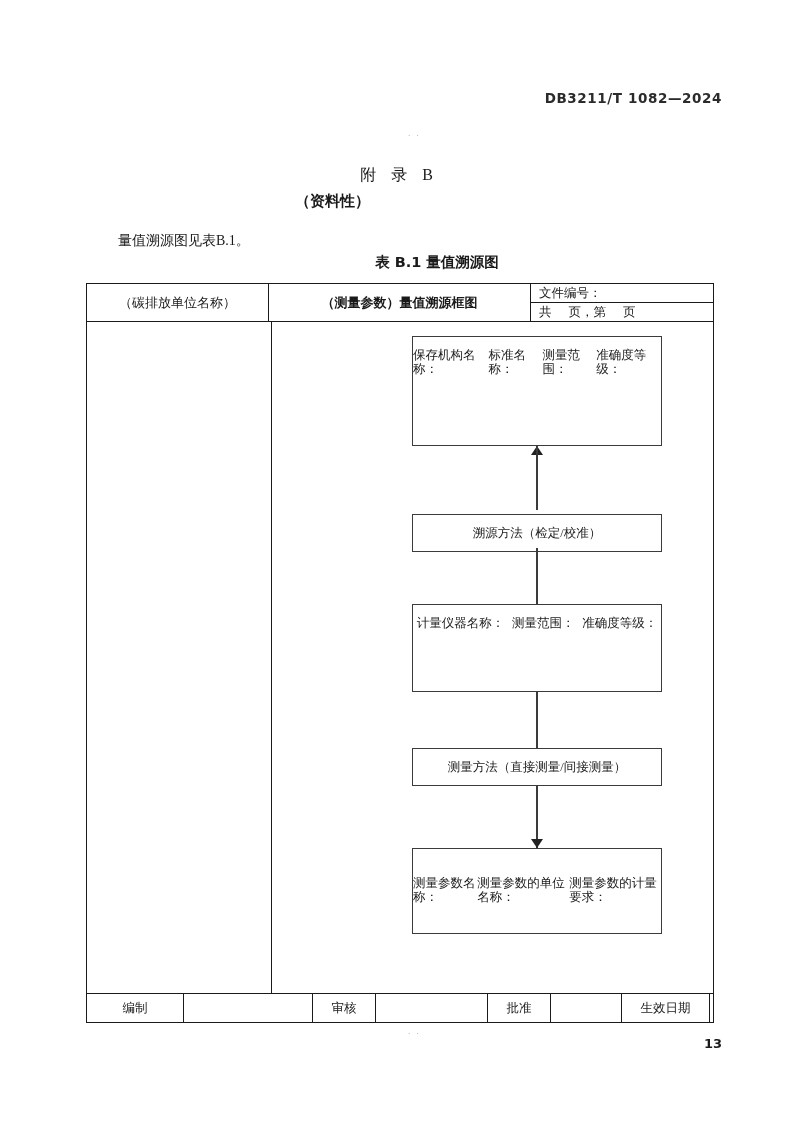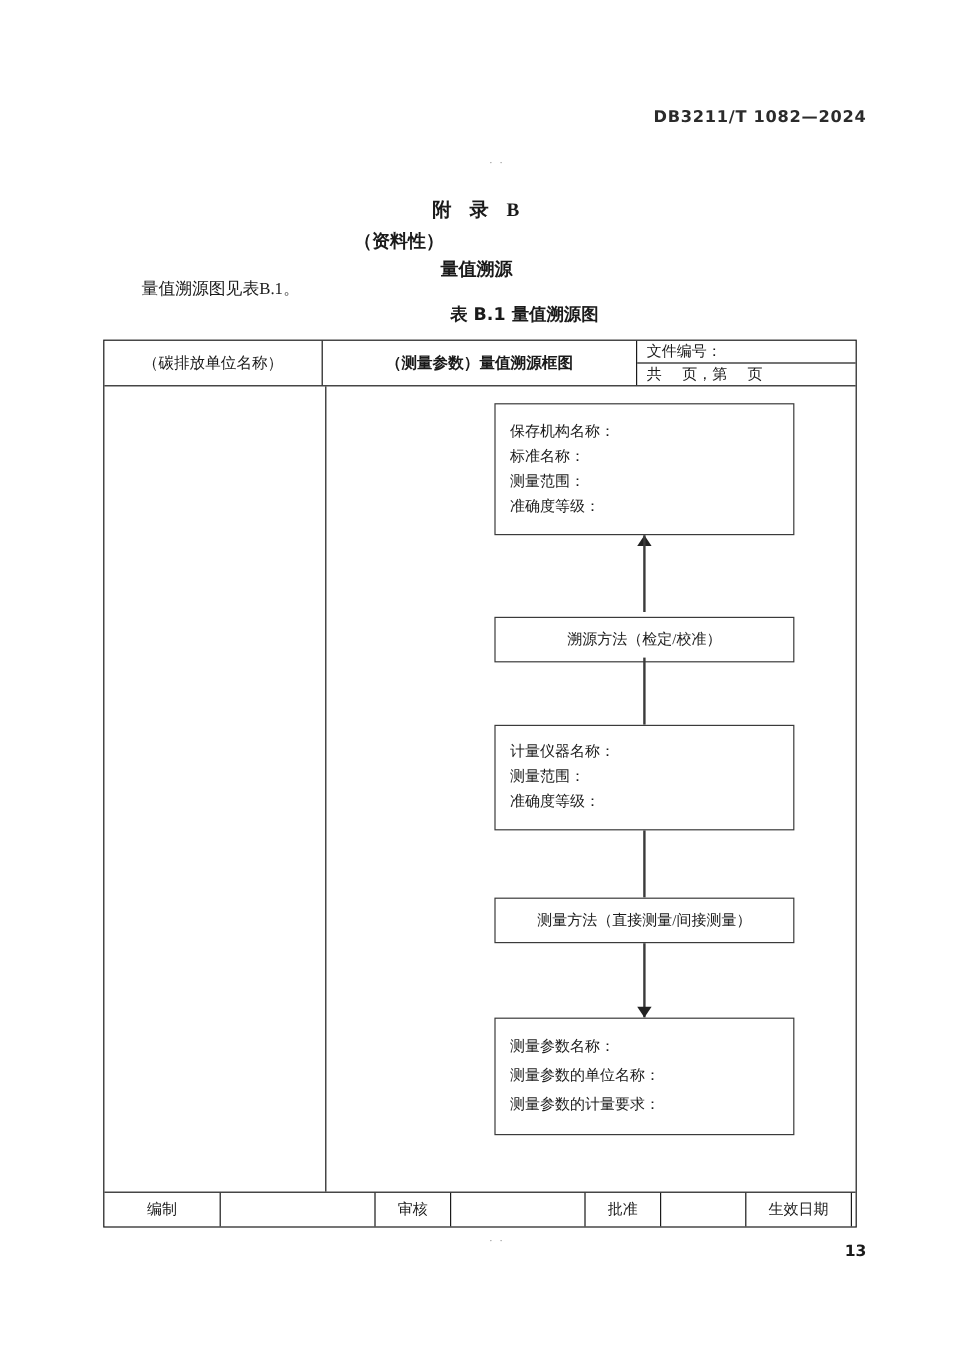--- a/index.html
+++ b/index.html
@@ -33,21 +33,21 @@
   }
 
   
   .annex-title {
     position: absolute;
     top: 165px;
     left: 0;
     width: 794px;
     text-align: center;
     font-size: 16px;
-    font-weight: 700;
+    font-weight: 400;
     letter-spacing: 1px;
   }
   .annex-title .sp { display: inline-block; width: 14px; }
   .annex-sub {
     position: absolute;
     top: 192px;
     left: 0;
     width: 665px;
     text-align: center;
     font-size: 15px;
@@ -188,42 +188,42 @@
     left: 185px; top: 0;
     right: 0; height: 100%;
   }
   .fbox {
     position: absolute;
     box-sizing: border-box;
     border: 1.4px solid #3b3b3b;
     background: #ffffff;
   }
   .fbox.fields {
-    padding: 12px 0 12px 12px;
+    padding: 12px 0 12px 0;
     display: flex;
-    flex-direction: column;
+    flex-direction: row;
     justify-content: space-around;
   }
   .fbox.fields div {
     font-size: 12.5px;
     line-height: 1.1;
   }
   .fbox.single {
     display: flex;
     align-items: center;
     justify-content: center;
     font-size: 12.5px;
   }
 
   
   .box-std    { left: 140px; top: 14px;  width: 250px; height: 110px; }
   .box-method { left: 140px; top: 192px; width: 250px; height: 38px;  }
   .box-instr  { left: 140px; top: 282px; width: 250px; height: 88px;  }
   .box-meas   { left: 140px; top: 426px; width: 250px; height: 38px;  }
-  .box-param  { left: 140px; top: 526px; width: 250px; height: 98px;  }
+  .box-param  { left: 140px; top: 526px; width: 250px; height: 86px; align-items: center;  }
 
   
   .conn {
     position: absolute;
     width: 2px;
     background: #3b3b3b;
   }
   .c1 { left: 264px; top: 124px; height: 64px; }
   .c2 { left: 264px; top: 226px; height: 56px; }
   .c3 { left: 264px; top: 370px; height: 56px; }
@@ -293,21 +293,20 @@
 <div class="page">
 
   <div class="doc-header">DB3211/T 1082—2024</div>
 
   <div class="speck" style="top:128px; left:408px;">. .</div>
 
   <div class="annex-title">
     <span>附</span><span class="sp"></span><span>录</span><span class="sp"></span><span>B</span>
   </div>
   <div class="annex-sub">（资料性）</div>
-  <div class="annex-name">量值溯源</div>
 
   <div class="body-para">量值溯源图见表B.1。</div>
 
   <div class="table-caption">表 B.1  量值溯源图</div>
 
   <div class="form-table">
 
     <div class="tbl-head">
       <div class="th-unit">（碳排放单位名称）</div>
       <div class="th-diagram">（测量参数）量值溯源框图</div>

